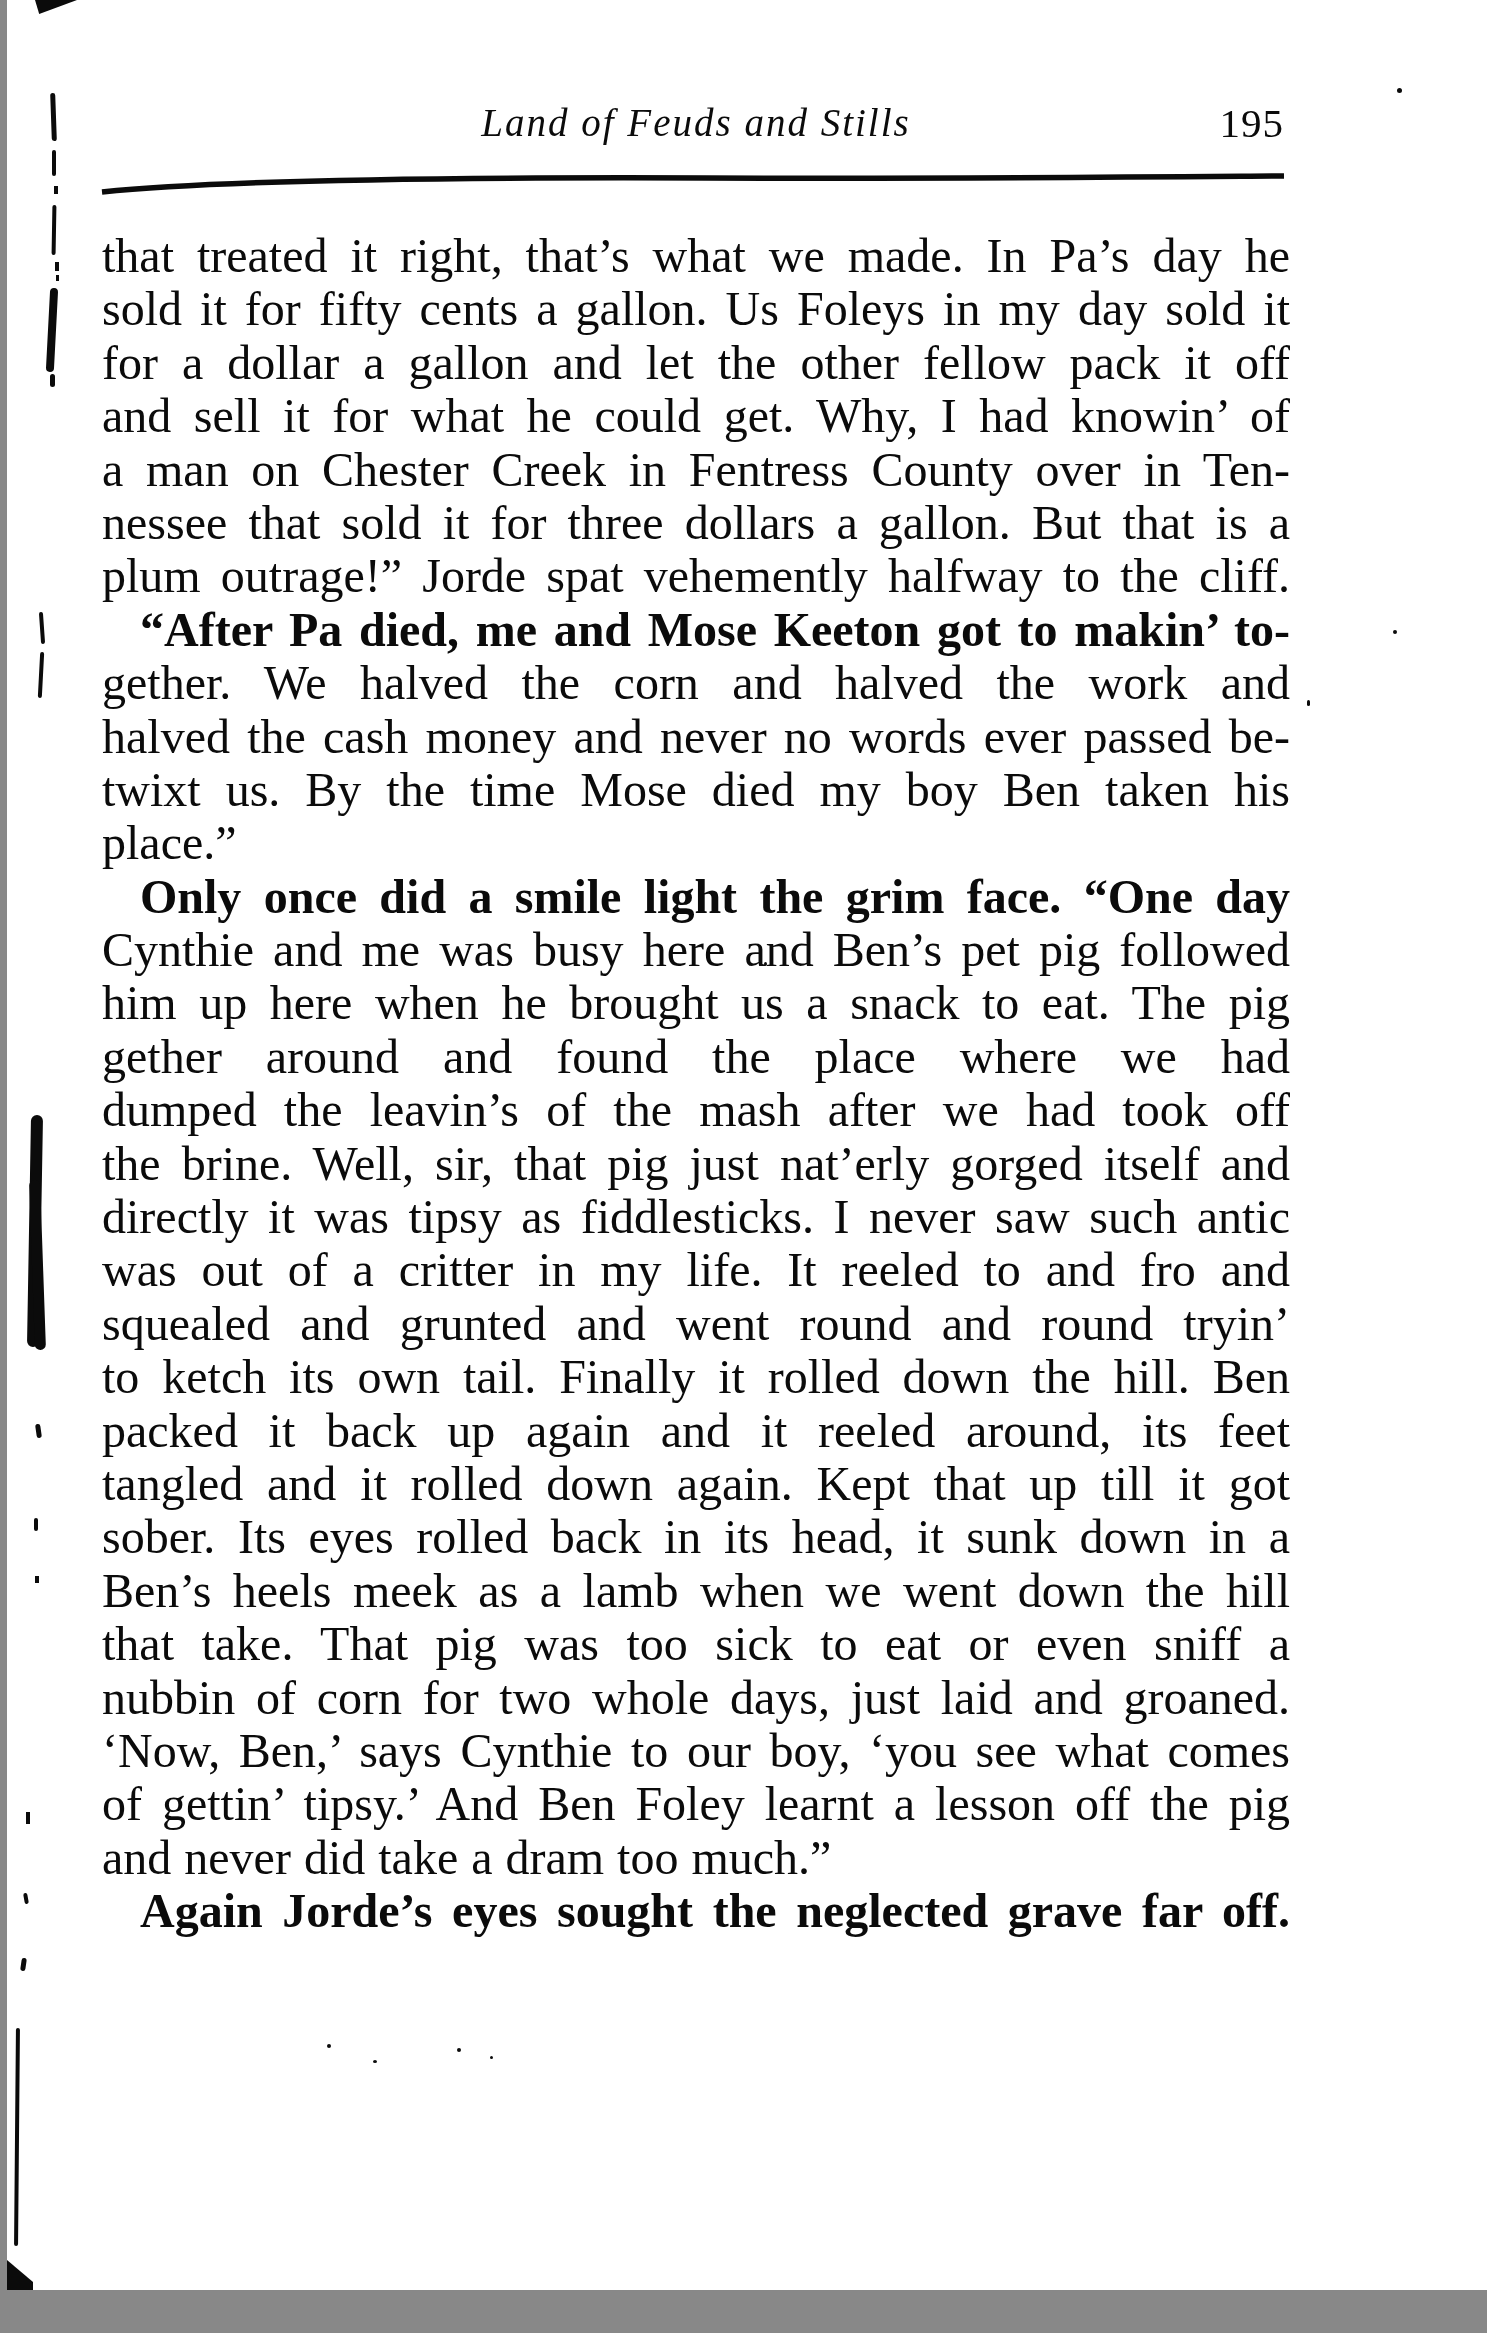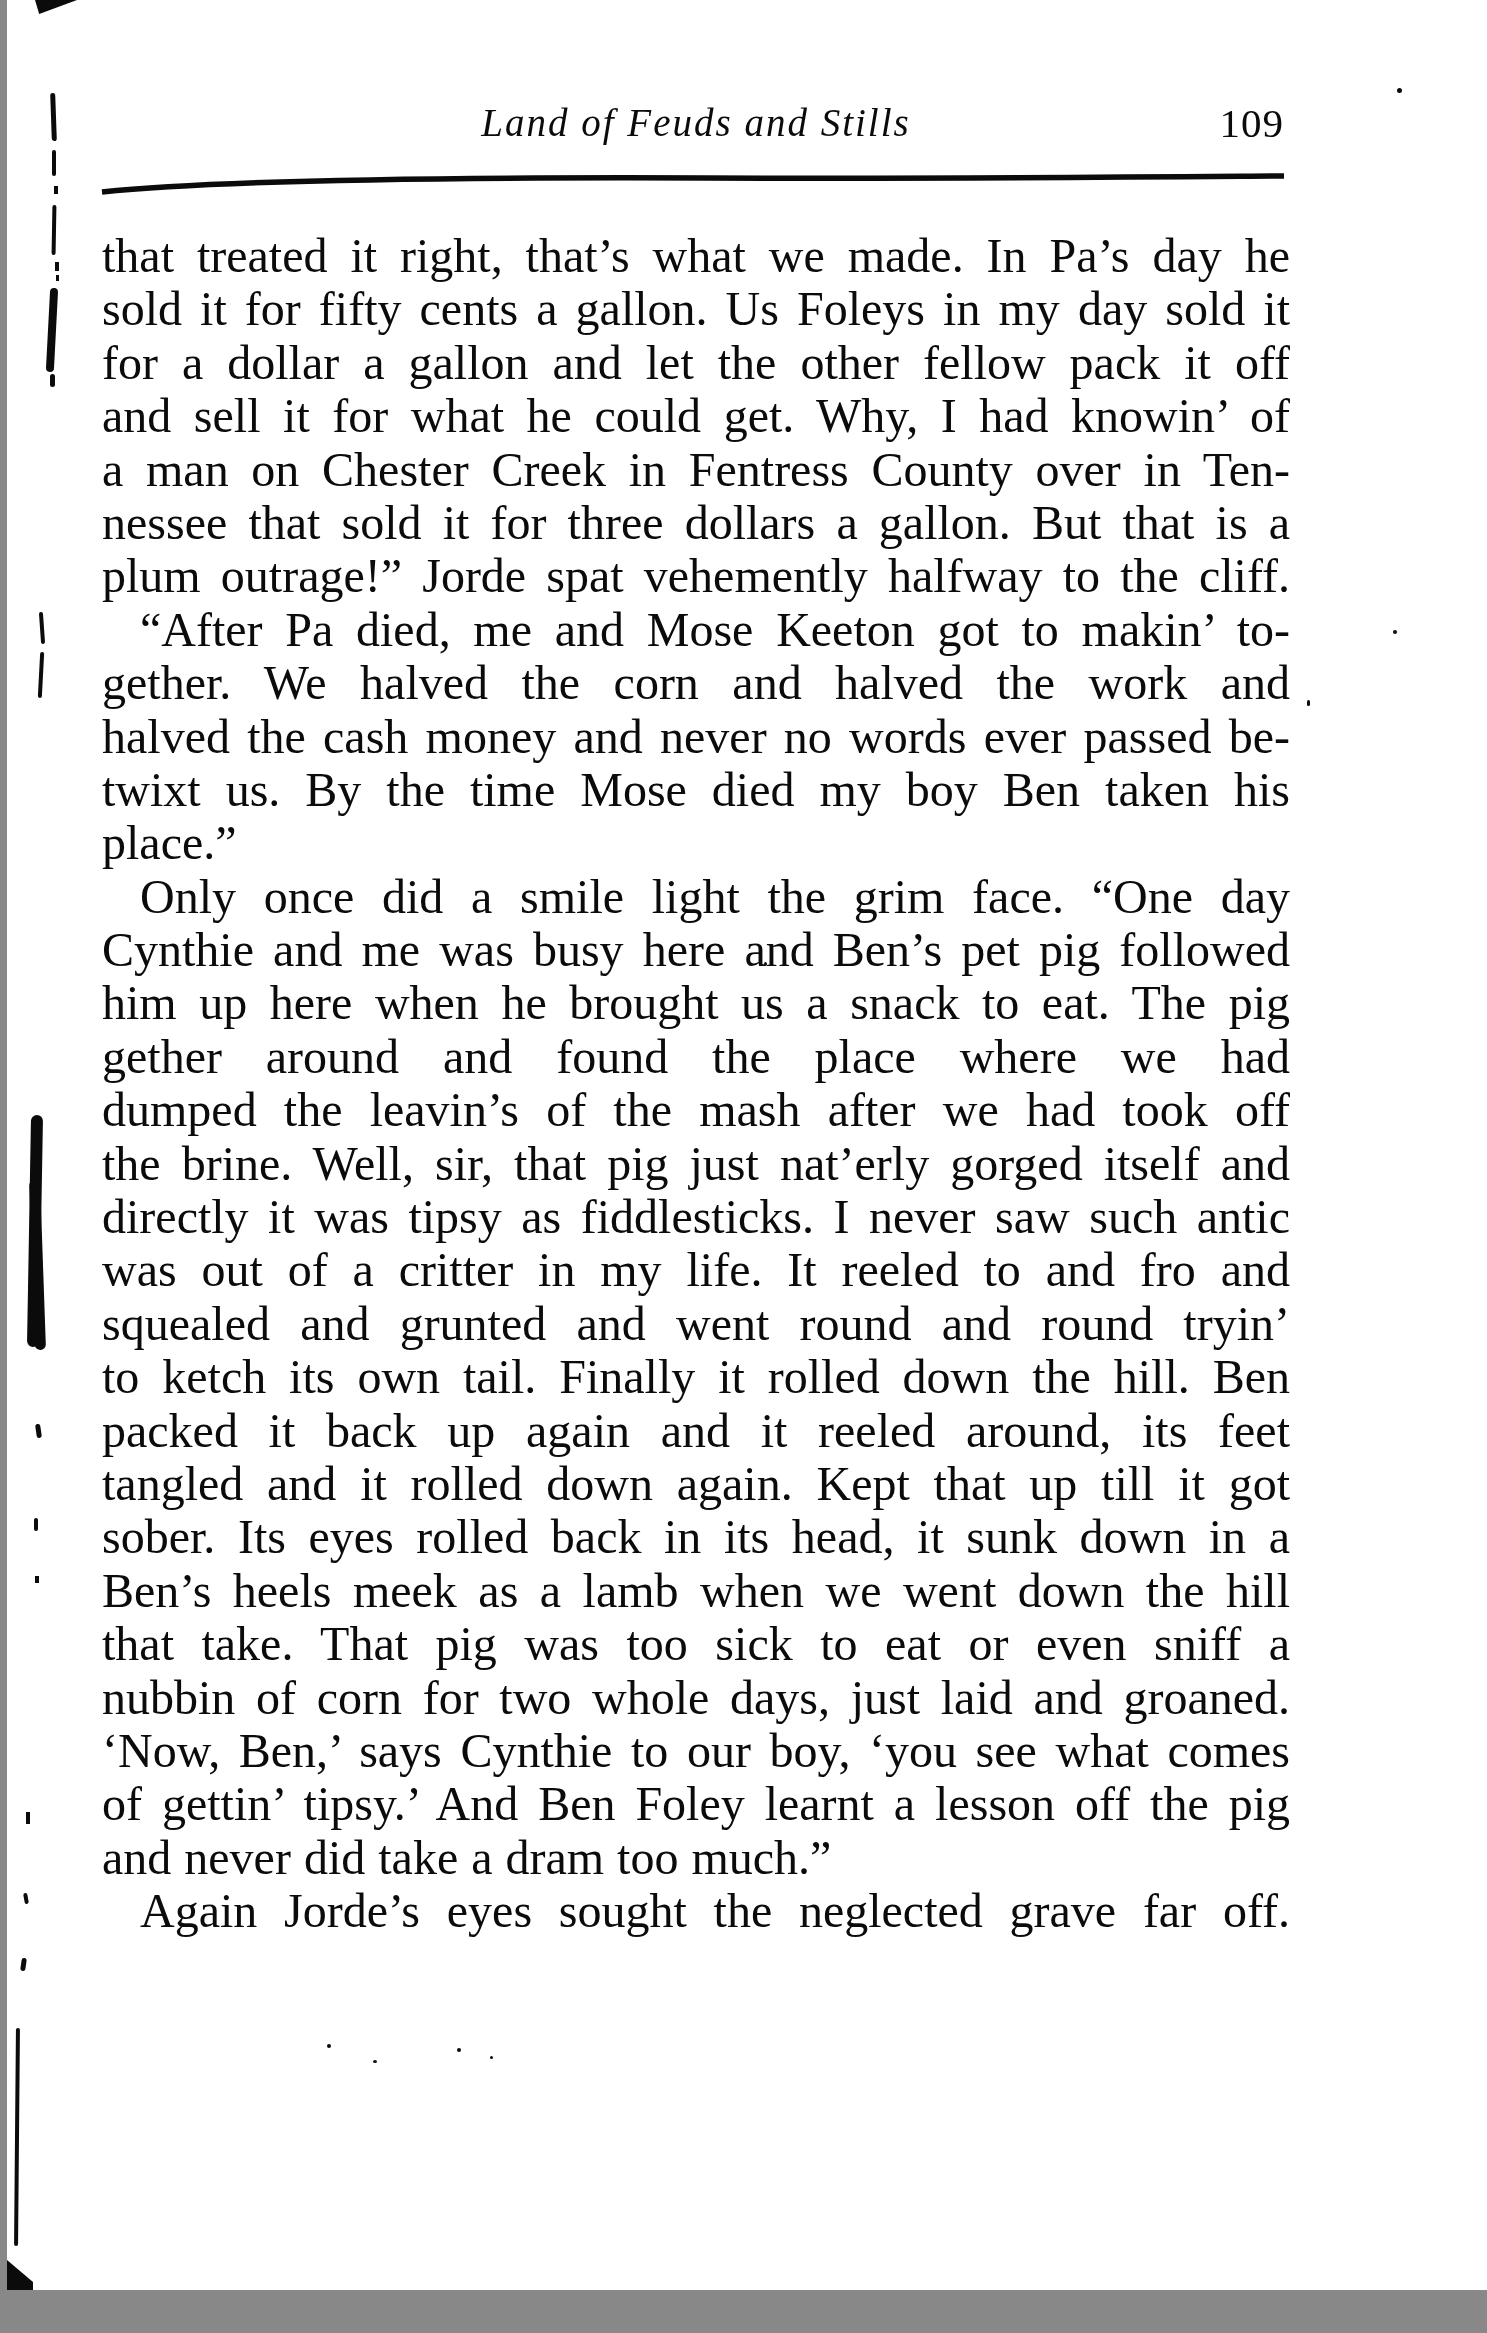--- a/index.html
+++ b/index.html
@@ -27,33 +27,33 @@
   .page-body {
     position:absolute; left:95px; top:229px; width:1188px;
     font-size:48px; line-height:53.4px;
     word-spacing:1px;
   }
   .line {
     text-align:justify; text-align-last:justify;
     white-space:normal; height:53.4px; overflow:visible;
   }
   .line.last-left { text-align-last:left; }
-  .line.para-first { text-indent:38px; }
+  .line.para-first { text-indent:38px;font-weight:bold; }
   .art { position:absolute; background:var(--ink); }
   .round { border-radius:50%; }
   .soft { border-radius:4px; }
 </style>
 </head>
 <body>
 
 <div class="page">
 
   <header class="page-header">
     <span class="running-title">Land of Feuds and Stills</span>
-    <span class="page-number">109</span>
+    <span class="page-number">195</span>
   </header>
 
   <svg class="header-rule" width="1487" height="32" viewBox="0 0 1487 32">
     <path d="M95,24 C200,13 420,9 700,10 C950,11 1150,9 1277,8" fill="none" stroke="#0b0b0b" stroke-width="5.5"></path>
   </svg>
 
   <main class="page-body">
       <div class="line">that treated it right, that’s what we made. In Pa’s day he</div>
       <div class="line">sold it for fifty cents a gallon. Us Foleys in my day sold it</div>
       <div class="line">for a dollar a gallon and let the other fellow pack it off</div>

